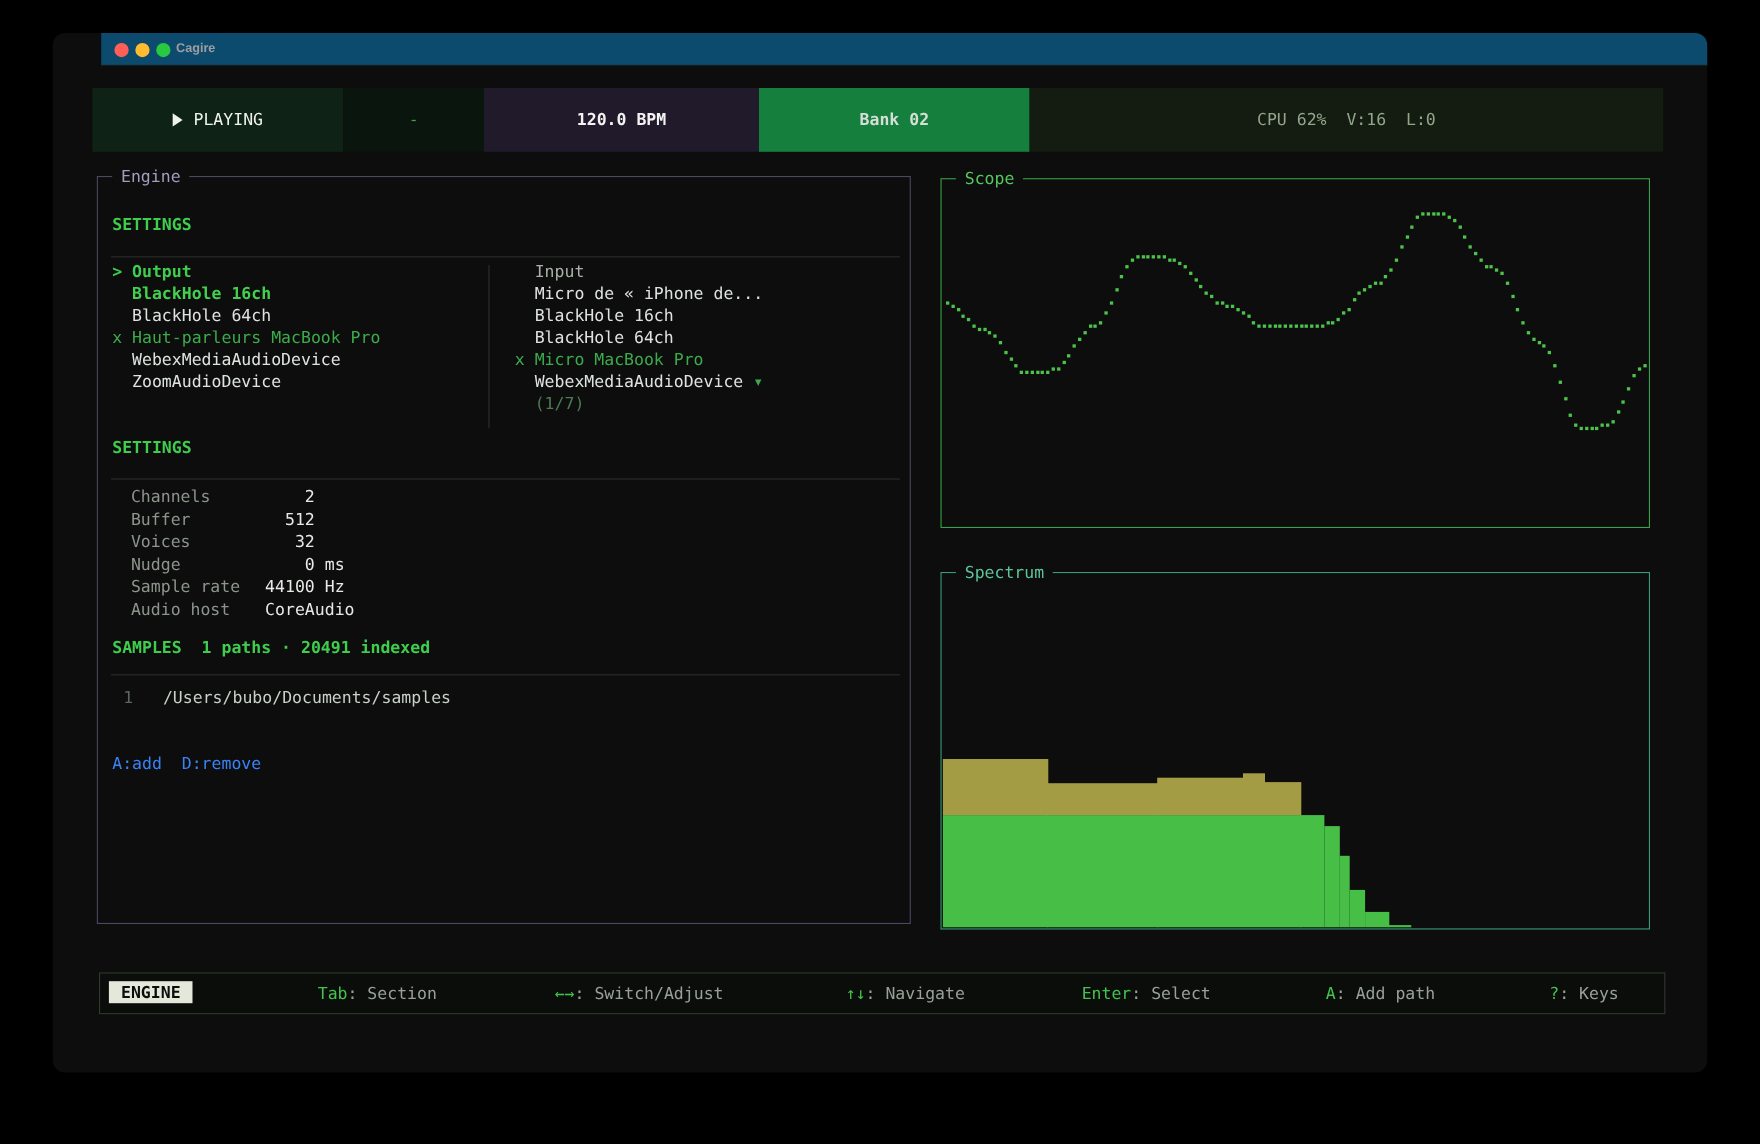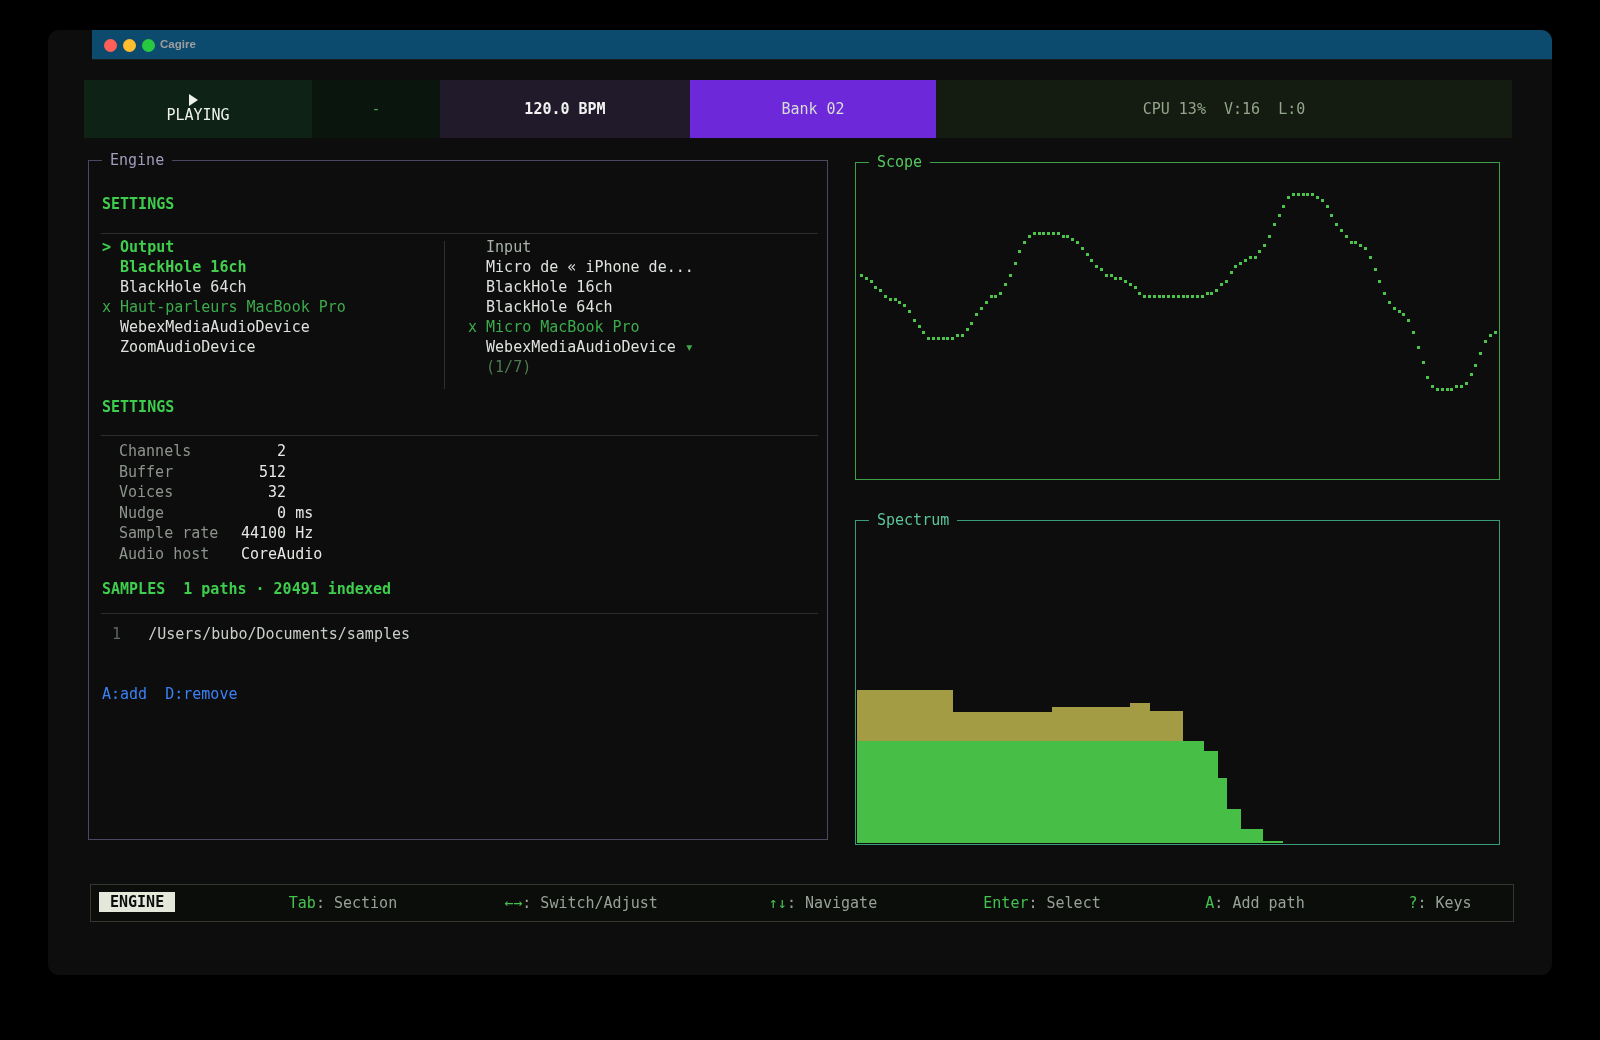--- a/index.html
+++ b/index.html
@@ -15,25 +15,25 @@
               border-bottom:1px solid #1a1a1a;margin-left:44px; }
   .tl { position:absolute; top:9px; width:13px; height:13px; border-radius:50%; }
   .tl.red { left:12px; background:#ff5f57; }
   .tl.yellow { left:31px; background:#febc2e; }
   .tl.green { left:50px; background:#28c840; }
   .win-title { position:absolute; left:68px; top:8px; font-family:"Liberation Sans", sans-serif;
                font-size:11.5px; font-weight:bold; color:#9e9ea0; }
 
   
   .transport { position:absolute; left:36px; top:50px; width:1428px; height:58px; display:flex; }
-  .seg { display:flex; align-items:center; justify-content:center; height:100%; white-space:pre;flex-direction:column; }
+  .seg { display:flex; align-items:center; justify-content:center; height:100%; white-space:pre; }
   .seg-playing { width:228px; background:#0e2315; color:#eef3ee; }
   .seg-swing   { width:128px; background:#0a150d; color:#3f9f4f; }
   .seg-bpm     { width:250px; background:#201a2a; color:#f2f2f2; font-weight:bold; }
-  .seg-bank    { width:246px; background:#6d28d9; color:#d7ded7; }
+  .seg-bank    { width:246px; background:#15803d; color:#d7ded7;font-weight:bold; }
   .seg-pattern { width:320px; background:#0d191c; color:#d7ded7; }
   .seg-stats   { flex:1; background:#141b10; color:#93a58b; }
   .play-tri { display:inline-block; margin-right:10px; width:0; height:0;
               border-left:9px solid #eef3ee; border-top:6px solid transparent; border-bottom:6px solid transparent; }
 
   
   .panel { position:absolute; background:#0c0d0c; border:1px solid; }
   .legend { position:absolute; top:-10px; left:13px; background:#0c0d0c; padding:0 8px; font-size:15px; }
   .panel-engine { left:40px; top:130px; width:740px; height:680px; border-color:#4c4862; }
   .panel-engine .legend { color:#a19dbd; }
@@ -101,21 +101,21 @@
       <div class="seg seg-swing">
         <span>-</span>
       </div>
       <div class="seg seg-bpm">
         <span>120.0 BPM</span>
       </div>
       <div class="seg seg-bank">
         <span>Bank 02</span>
       </div>
       <div class="seg seg-stats">
-        <span>CPU 13%  V:16  L:0</span>
+        <span>CPU 62%  V:16  L:0</span>
       </div>
     </div>
 
     <div class="panel panel-engine">
       <span class="legend">Engine</span>
 
       <div class="sec-header" style="top:34px">SETTINGS</div>
       <div class="hrule" style="top:72px"></div>
 
       <div class="dev-col" style="left:13px; top:76px; width:330px" id="output-col"><div class="row"><span class="pfx-cursor">&gt; </span><span class="st-title">Output</span></div><div class="row"><span class="">  </span><span class="st-selected">BlackHole 16ch</span></div><div class="row"><span class="">  </span><span class="st-normal">BlackHole 64ch</span></div><div class="row"><span class="pfx-x">x </span><span class="st-active">Haut-parleurs MacBook Pro</span></div><div class="row"><span class="">  </span><span class="st-normal">WebexMediaAudioDevice</span></div><div class="row"><span class="">  </span><span class="st-normal">ZoomAudioDevice</span></div></div>

